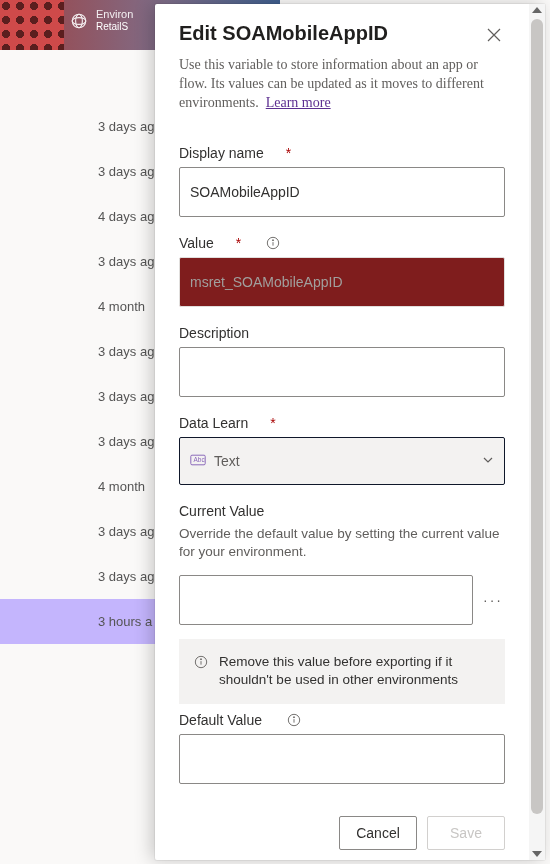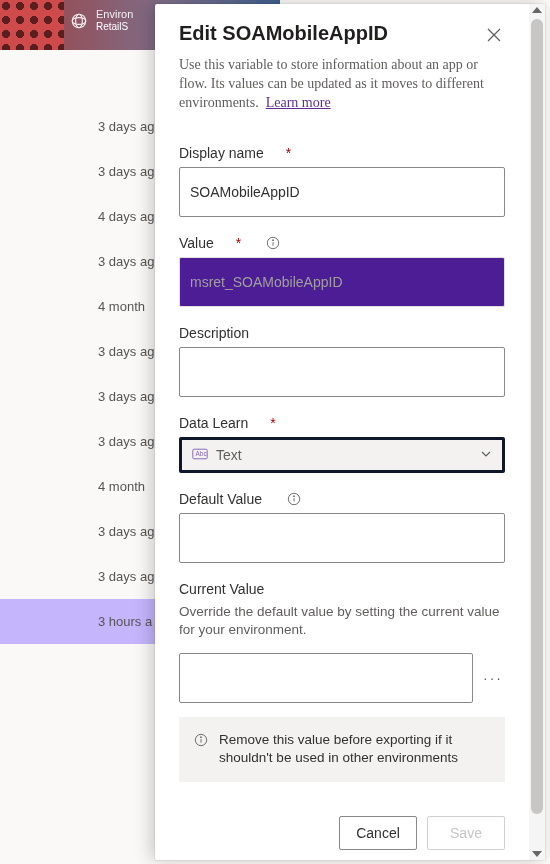--- a/index.html
+++ b/index.html
@@ -162,29 +162,29 @@
     height: 50px;
     border: 1px solid #8a8886;
     border-radius: 2px;
     padding: 0 10px;
     font-size: 14px;
     font-family: inherit;
     color: #323130;
     background: #fff;
   }
   input.text-input.readonly {
-    background: #4c1d95;
+    background: #7f1d1d;
     border: 1px solid #e1dfdd;
     color: #a19f9d;
   }
 
   .select-wrap {
     position: relative;
-    height: 36px;
-    border: 3px solid #0f172a;
+    height: 48px;
+    border: 1px solid #0f172a;
     border-radius: 2px;
     background: #f3f2f1;
     display: flex;
     align-items: center;
     padding: 0 10px;
     font-size: 14px;
     color: #605e5c;
     gap: 8px;
   }
   .select-typeicon { color: #8764b8; }
@@ -358,55 +358,55 @@
         </span>
         <span>Text</span>
         <span class="select-chevron">
           <svg viewBox="0 0 12 12" fill="none" stroke-width="1.2">
               <path d="M2 4 L6 8 L10 4"></path>
             </svg>
         </span>
       </div>
     </div>
 
+    <div class="field" style="margin-bottom:8px;">
+      <div class="field-label" style="font-weight:400;">
+        <span>Current Value</span>
+      </div>
+      <div class="subtext">Override the default value by setting the current value for your environment.</div>
+      <div class="current-row">
+        <input class="text-input" type="text" value="" style="">
+        <span class="more-dots">···</span>
+      </div>
+      <div class="note-box">
+        <span class="info-icon">
+          <svg viewBox="0 0 16 16" fill="none" stroke="#605e5c" stroke-width="1">
+              <circle cx="8" cy="8" r="6.5"></circle>
+              <line x1="8" y1="7" x2="8" y2="11"></line>
+              <circle cx="8" cy="4.8" r="0.6" fill="#605e5c"></circle>
+            </svg>
+        </span>
+        <span>Remove this value before exporting if it shouldn't be used in other environments</span>
+      </div>
+    </div>
+
     <div class="field">
       <div class="field-label">
         <span>Default Value</span>
         <span class="info-icon">
           <svg viewBox="0 0 16 16" fill="none" stroke="#605e5c" stroke-width="1">
               <circle cx="8" cy="8" r="6.5"></circle>
               <line x1="8" y1="7" x2="8" y2="11"></line>
               <circle cx="8" cy="4.8" r="0.6" fill="#605e5c"></circle>
             </svg>
         </span>
       </div>
       <input class="text-input" type="text" value="" style="">
     </div>
 
-    <div class="field" style="margin-bottom:8px;">
-      <div class="field-label" style="font-weight:400;">
-        <span>Current Value</span>
-      </div>
-      <div class="subtext">Override the default value by setting the current value for your environment.</div>
-      <div class="current-row">
-        <input class="text-input" type="text" value="" style="">
-        <span class="more-dots">···</span>
-      </div>
-      <div class="note-box">
-        <span class="info-icon">
-          <svg viewBox="0 0 16 16" fill="none" stroke="#605e5c" stroke-width="1">
-              <circle cx="8" cy="8" r="6.5"></circle>
-              <line x1="8" y1="7" x2="8" y2="11"></line>
-              <circle cx="8" cy="4.8" r="0.6" fill="#605e5c"></circle>
-            </svg>
-        </span>
-        <span>Remove this value before exporting if it shouldn't be used in other environments</span>
-      </div>
-    </div>
-
     <div class="footer">
       <button class="btn btn-secondary">Cancel</button>
       <button class="btn btn-primary" disabled="">Save</button>
     </div>
 
   </div>
 
   <div class="scroll-track">
     <div class="scroll-arrow up"></div>
     <div class="scroll-thumb"></div>

